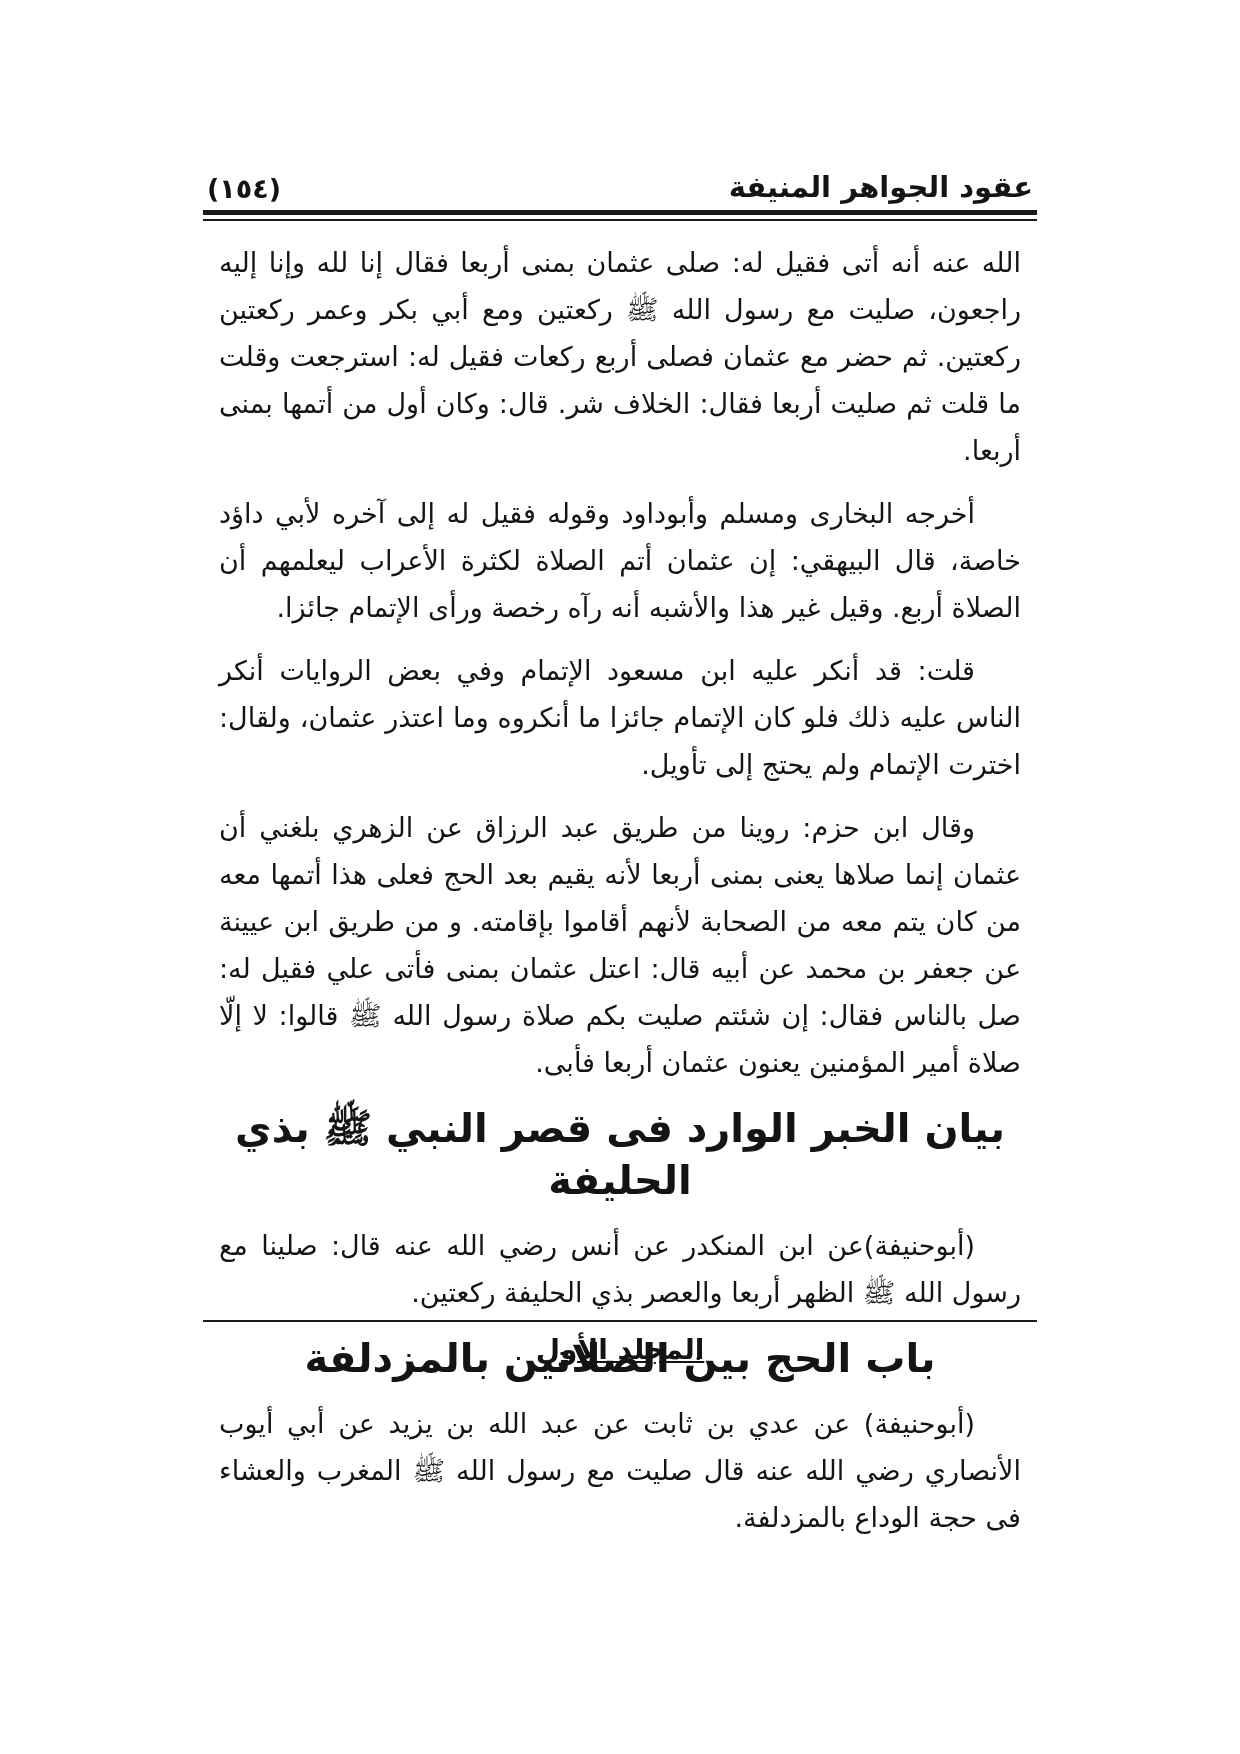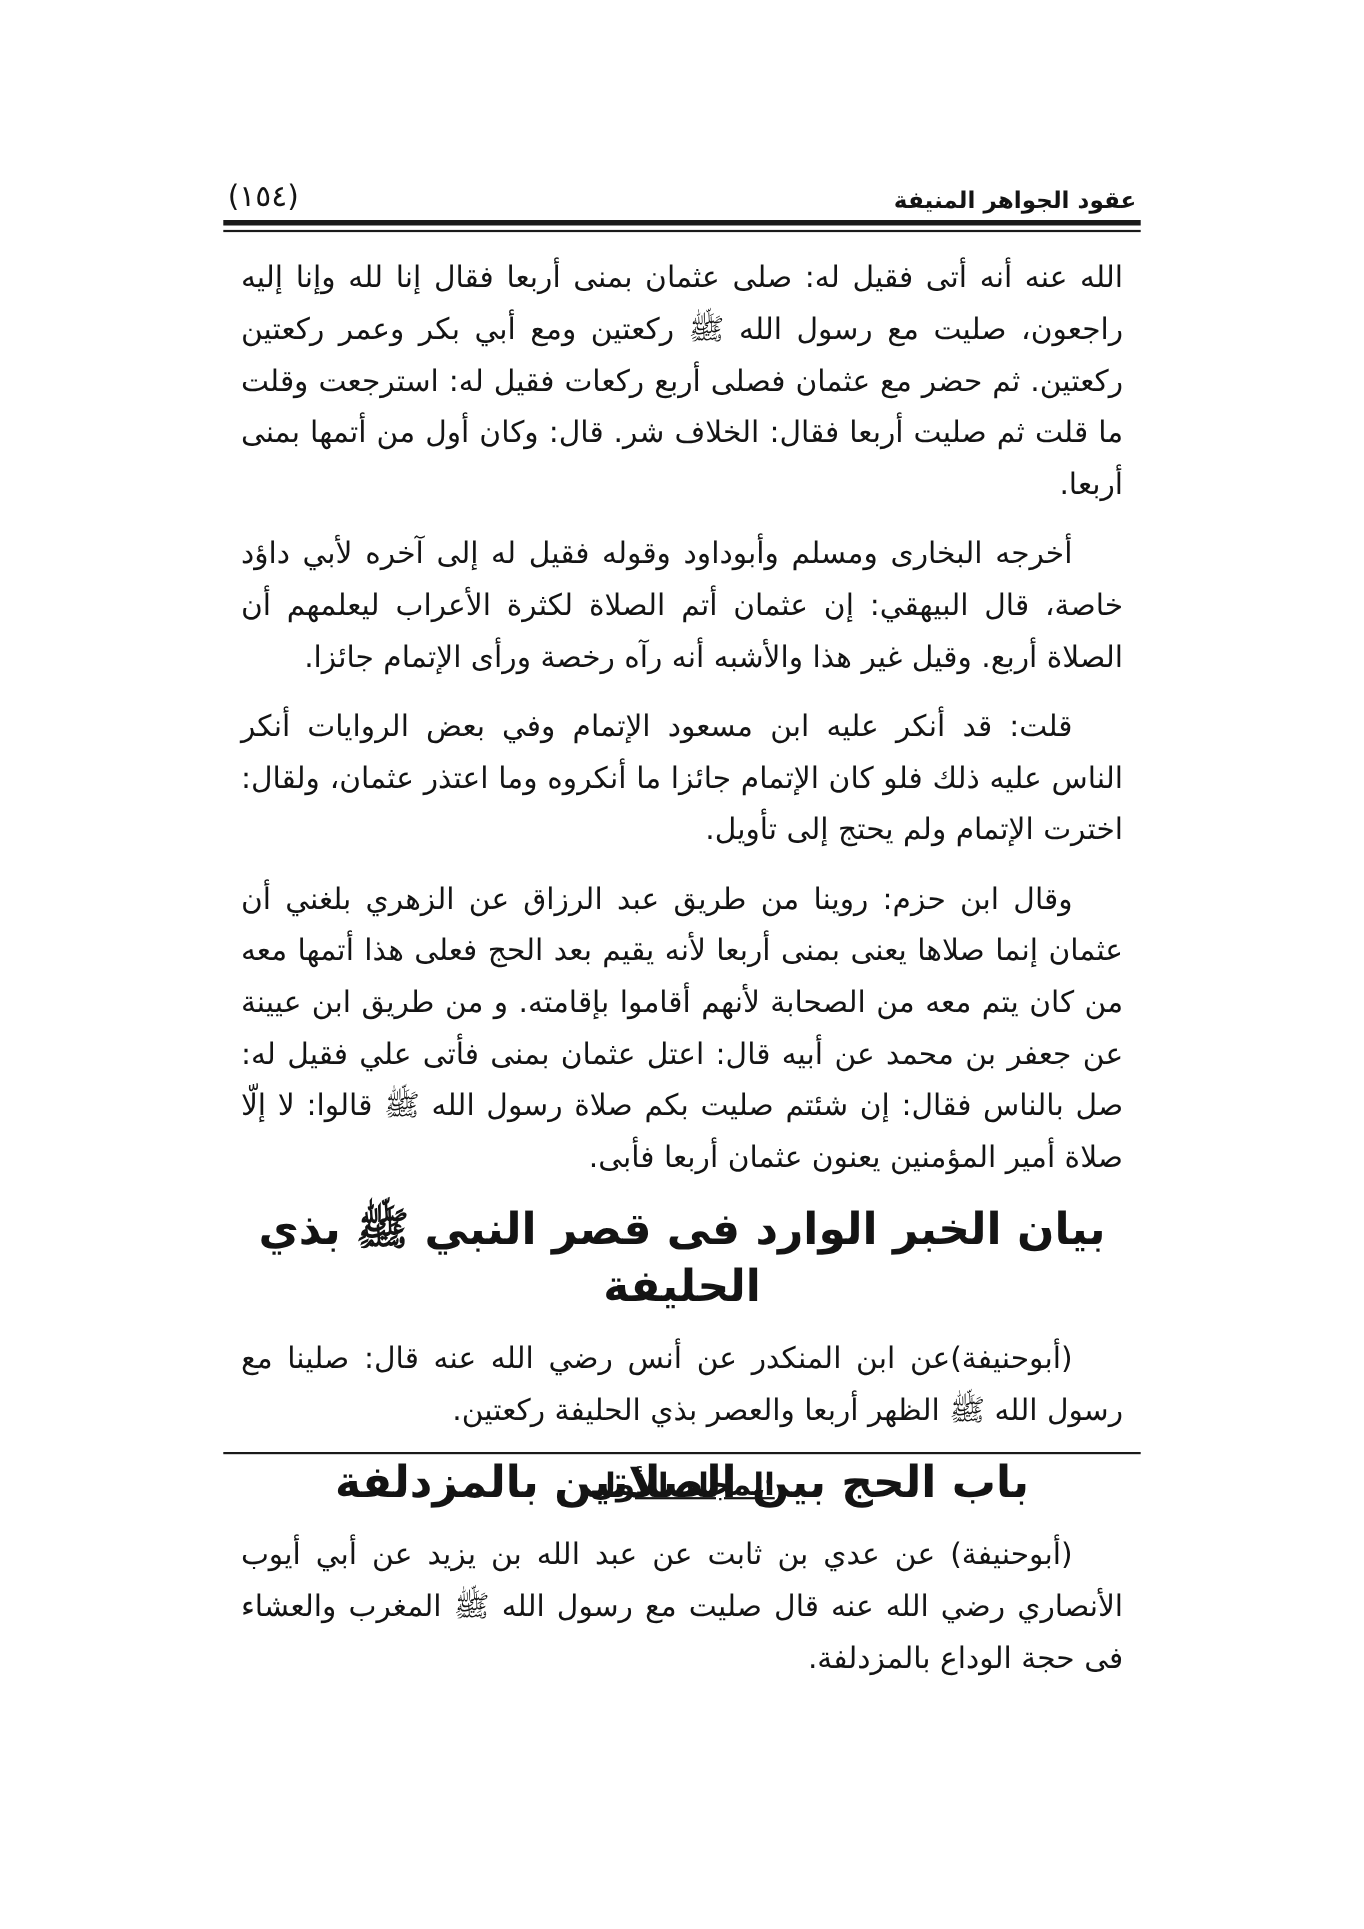--- a/index.html
+++ b/index.html
@@ -24,28 +24,28 @@
     direction: rtl;
   }
   
   .page-header {
     display: flex;
     justify-content: space-between;
     align-items: flex-end;
     padding: 0 4px 6px 4px;
   }
   .book-title {
-    font-size: 21px;
+    font-size: 29px;
     font-weight: bold;
     letter-spacing: 0;
     margin-top: 12px;
   }
   .page-number {
     font-size: 27px;
-    font-weight: normal;
+    font-weight: bold;
   }
   .header-rule {
     border-top: 5px solid #1a1a1a;
     border-bottom: 2px solid #1a1a1a;
     height: 4px;
     margin-bottom: 18px;
   }
   
   .body-text p {
     margin: 16px;

